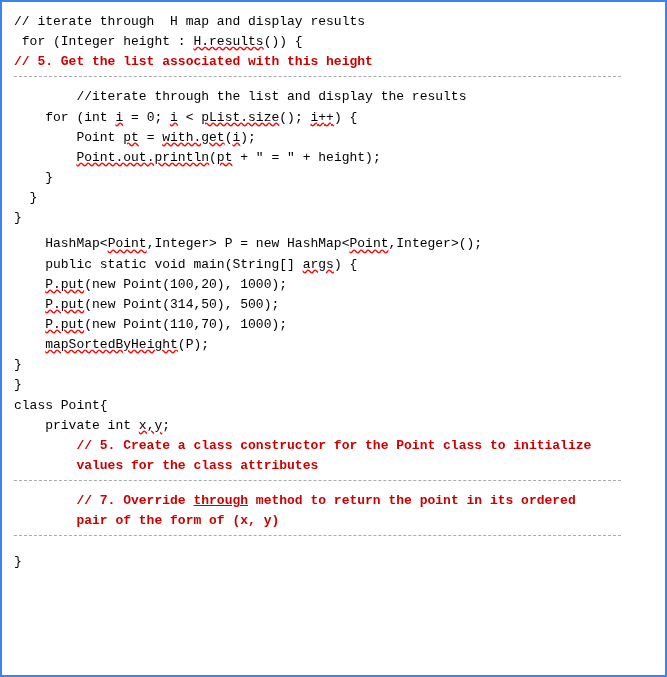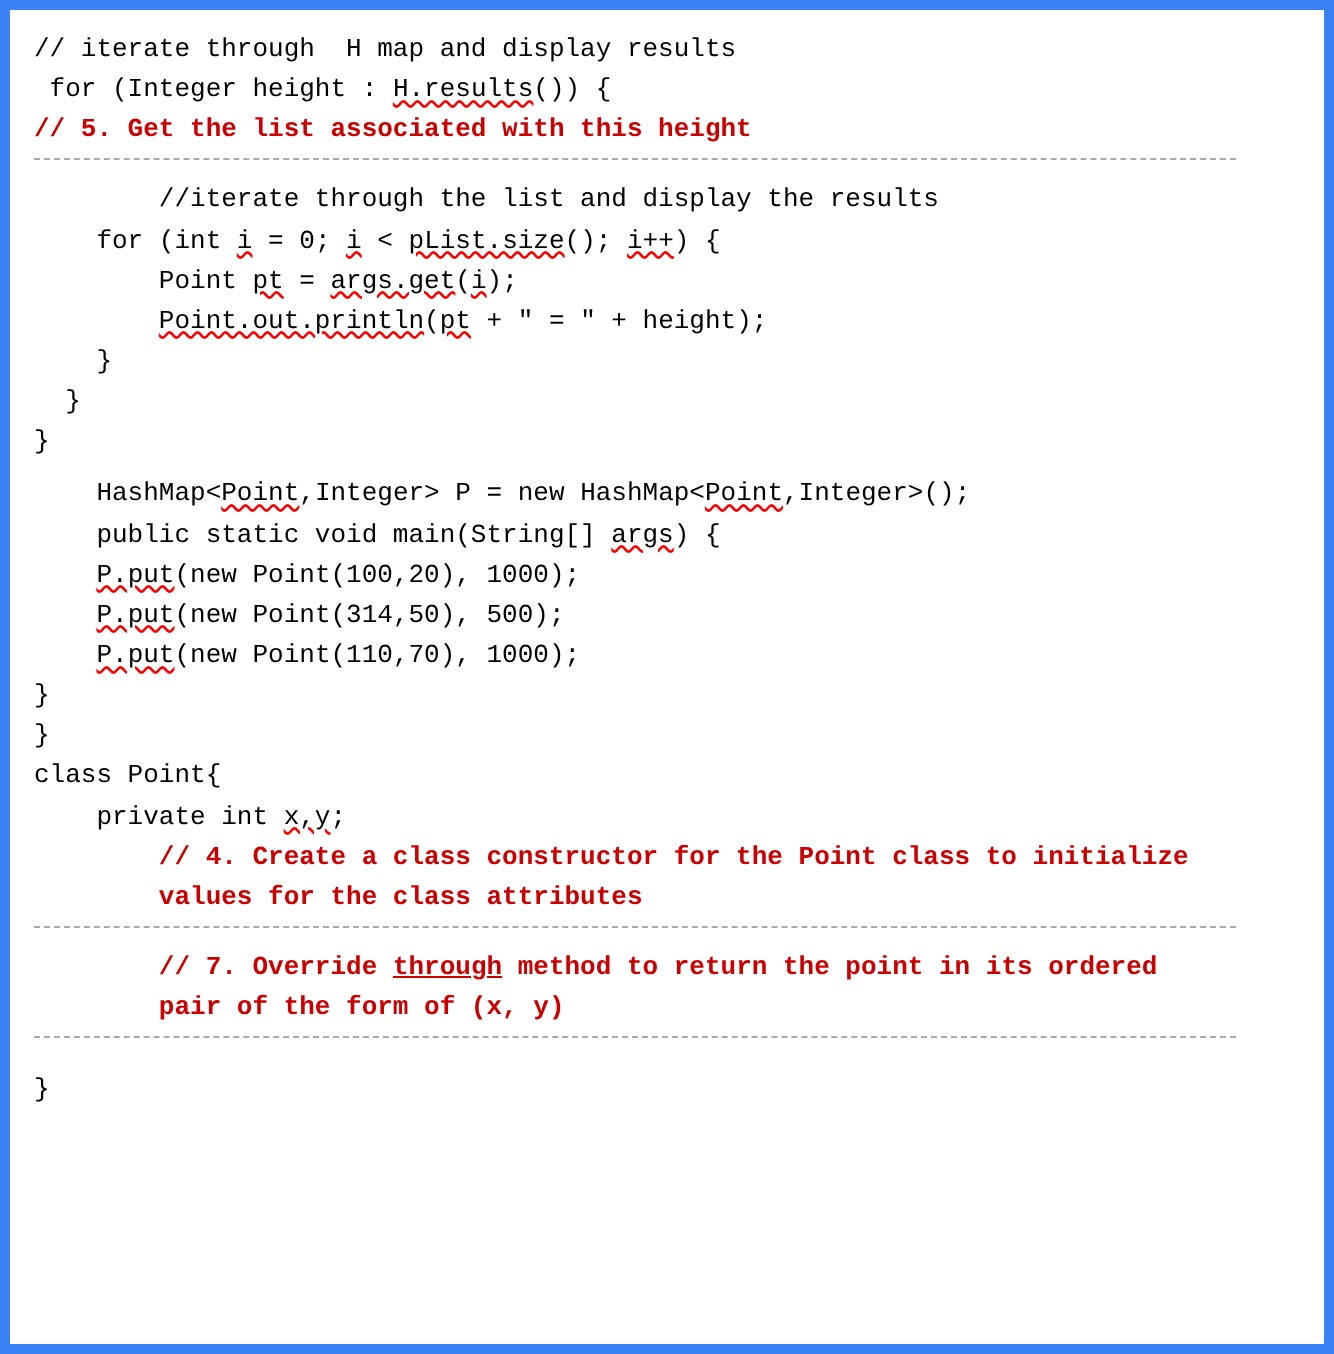--- a/index.html
+++ b/index.html
@@ -11,21 +11,21 @@
     body {
       background: #f0f0f0;
       font-family: 'Courier New', Courier, monospace;
       font-size: 13px;
     }
 
     .code-container {
       width: 667px;
       min-height: 677px;
       background: #ffffff;
-      border: 5px solid #3b82f6;
+      border: 2px solid #3b82f6;
       padding: 10px 12px;
       line-height: 1.55;
       color: #000000;
       overflow: auto;
     }
 
     .line {
       white-space: pre;
       display: block;
     }
@@ -60,36 +60,37 @@
 
 <div class="code-container">
 
   <span class="line normal">// iterate through  H map and display results</span>
   <span class="line normal"> for (Integer height : <span class="underline">H.results</span>()) {</span>
   <span class="line highlight-comment">// 5. Get the list associated with this height</span>
   <span class="dashed-line"></span>
   <span class="blank"></span>
   <span class="line normal">        //iterate through the list and display the results</span>
   <span class="line normal">    for (int <span class="underline">i</span> = 0; <span class="underline">i</span> &lt; <span class="underline">pList.size</span>(); <span class="underline">i++</span>) {</span>
-  <span class="line normal">        Point <span class="underline">pt</span> = <span class="underline">args.get</span>(<span class="underline">i</span>);</span>
+  <span class="line normal">        Point <span class="underline">pt</span> = <span class="underline">with.get</span>(<span class="underline">i</span>);</span>
   <span class="line normal">        <span class="underline">Point.out.println</span>(<span class="underline">pt</span> + " = " + height);</span>
   <span class="line normal">    }</span>
   <span class="line normal">  }</span>
   <span class="line normal">}</span>
   <span class="blank"></span>
   <span class="line normal">    HashMap&lt;<span class="underline">Point</span>,Integer&gt; P = new HashMap&lt;<span class="underline">Point</span>,Integer&gt;();</span>
   <span class="line normal">    public static void main(String[] <span class="underline">args</span>) {</span>
   <span class="line normal">    <span class="underline">P.put</span>(new Point(100,20), 1000);</span>
   <span class="line normal">    <span class="underline">P.put</span>(new Point(314,50), 500);</span>
   <span class="line normal">    <span class="underline">P.put</span>(new Point(110,70), 1000);</span>
+  <span class="line normal">    <span class="underline">mapSortedByHeight</span>(P);</span>
   <span class="line normal">}</span>
   <span class="line normal">}</span>
   <span class="line normal">class Point{</span>
   <span class="line normal">    private int <span class="underline">x,y</span>;</span>
-  <span class="line highlight-comment">        // 4. Create a class constructor for the Point class to initialize</span>
+  <span class="line highlight-comment">        // 5. Create a class constructor for the Point class to initialize</span>
   <span class="line highlight-comment">        values for the class attributes</span>
   <span class="dashed-line"></span>
   <span class="blank"></span>
   <span class="line highlight-comment">        // 7. Override <span style="text-decoration: underline; color: #cc0000; font-weight: bold;">through</span> method to return the point in its ordered</span>
   <span class="line highlight-comment">        pair of the form of (x, y)</span>
   <span class="dashed-line"></span>
   <span class="blank"></span>
   <span class="blank"></span>
   <span class="line normal">}</span>
 

